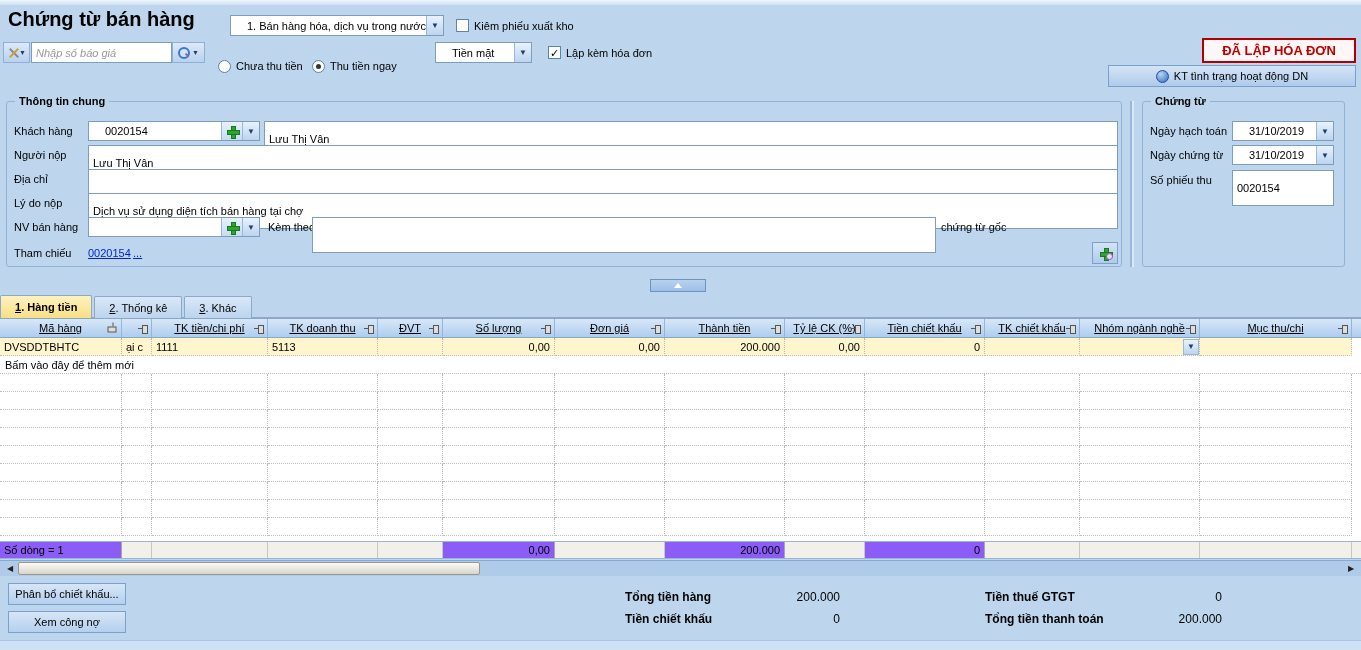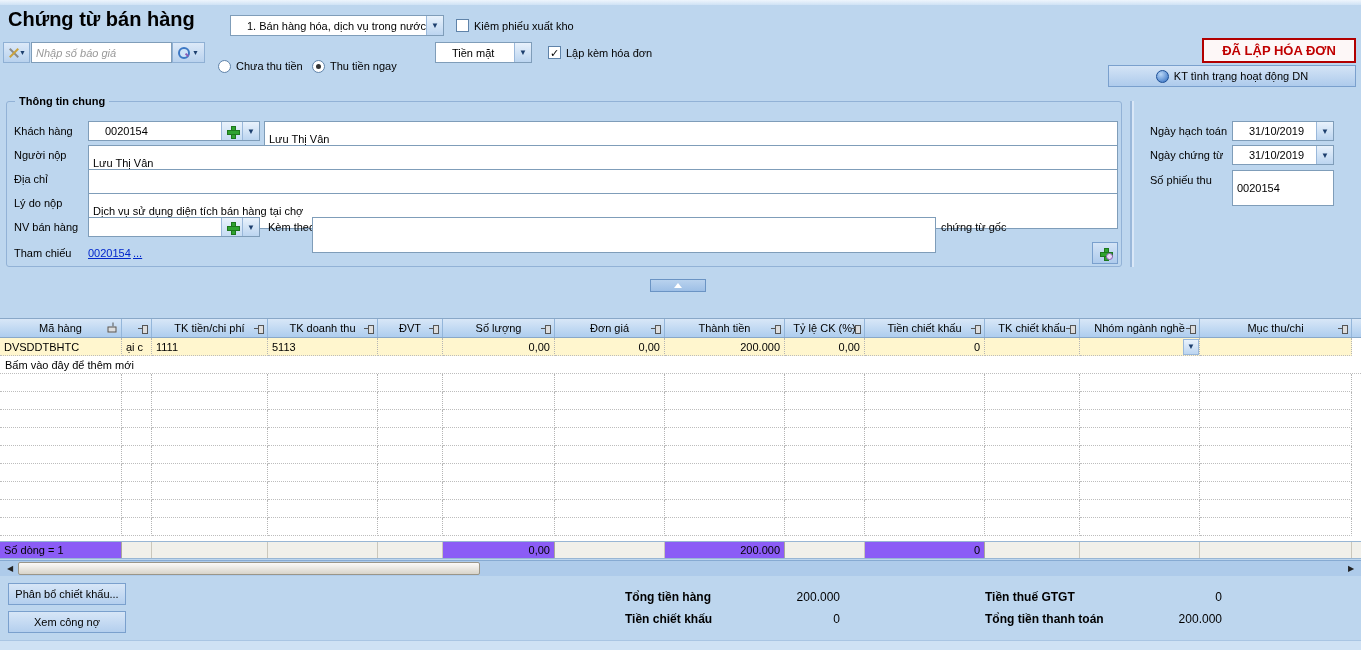--- a/index.html
+++ b/index.html
@@ -99,21 +99,21 @@
         background:linear-gradient(#b9d2ee,#9dbfe6); border:1px solid #6b94c4;
         display:flex; align-items:center; justify-content:center; }
   .splitter .tri{ width:0; height:0; border-left:4px solid transparent;
         border-right:4px solid transparent; border-bottom:5px solid #fff; }
 
   
   .grid{ position:absolute; left:0; top:318px; width:1361px; background:#fff; }
   .ghead{ display:flex; height:20px; background:linear-gradient(#d8e7f7,#aecdee);
         border-top:1px solid #89a8c8; border-bottom:1px solid #89a8c8; }
   .hcell{ position:relative; display:flex; align-items:center; justify-content:center;
-        border-right:1px solid #94b6da; overflow:hidden; white-space:nowrap; }
+        border-right:1px solid #94b6da; overflow:hidden; white-space:nowrap;text-decoration:underline; }
   .hfill{ flex:1; border-right:none; }
   .pin{ position:absolute; right:3px; top:5px; width:10px; height:9px; }
   .pin::before{ content:''; position:absolute; left:0; top:4px; width:4px; height:1px; background:#555; }
   .pin::after{ content:''; position:absolute; left:4px; top:1px; width:4px; height:7px;
         border:1px solid #555; background:#ddd; }
   .pin.pin-v{ transform:rotate(90deg); top:4px; }
   .brow{ display:flex; height:18px; background:#fff; }
   .bcell{ display:flex; align-items:center; padding:0 4px; overflow:hidden; white-space:nowrap;
         border-right:1px dotted #b5b5b5; border-bottom:1px dotted #bdbdbd; }
   .brow.sel .bcell{ background:var(--row-highlight,#fff6ce); }
@@ -235,37 +235,52 @@
   <div class="flabel" style="top:243px;">Tham chiếu</div>
   <a class="link flabel" style="left:88px; top:243px;">0020154</a>
   <a class="link flabel" style="left:133px; top:243px;">...</a>
   <div class="addsearch-btn">
     <span class="plus-icon"></span>
     <span class="mag2"></span>
   </div>
 
   <div class="vsplit"></div>
 
+  <div class="group" style="left:1142px; top:101px; width:203px; height:166px;">
+    <div class="legend">Chứng từ</div>
+  </div>
   <div class="flabel" style="left:1150px; top:121px;">Ngày hạch toán</div>
   <div class="combo" style="left:1232px; top:121px; width:102px; height:20px;">
     <span class="txt">31/10/2019</span>
     <span class="dd-btn">▼</span>
   </div>
   <div class="flabel" style="left:1150px; top:145px;">Ngày chứng từ</div>
   <div class="combo" style="left:1232px; top:145px; width:102px; height:20px;">
     <span class="txt">31/10/2019</span>
     <span class="dd-btn">▼</span>
   </div>
   <div class="flabel" style="left:1150px; top:170px;">Số phiếu thu</div>
   <input class="field" style="left: 1232px; top: 170px; width: 102px;" value="0020154">
 
   <div class="splitter">
     <span class="tri"></span>
   </div>
 
+  <div class="tabbar tabbar-detail">
+    <div class="line"></div>
+    <div class="tab active">
+      <span class="ufirst"><u>1</u>. Hàng tiền</span>
+    </div>
+    <div class="tab">
+      <span class="ufirst"><u>2</u>. Thống kê</span>
+    </div>
+    <div class="tab">
+      <span class="ufirst"><u>3</u>. Khác</span>
+    </div>
+  </div>
 
   <div class="grid">
     <div class="ghead" id="grid-head">
         <div class="hcell" style="width: 122px;">
           <span>Mã hàng</span>
           <span class="pin pin-v"></span>
         </div>
         <div class="hcell" style="width: 30px;">
           <span></span>
           <span class="pin"></span>

